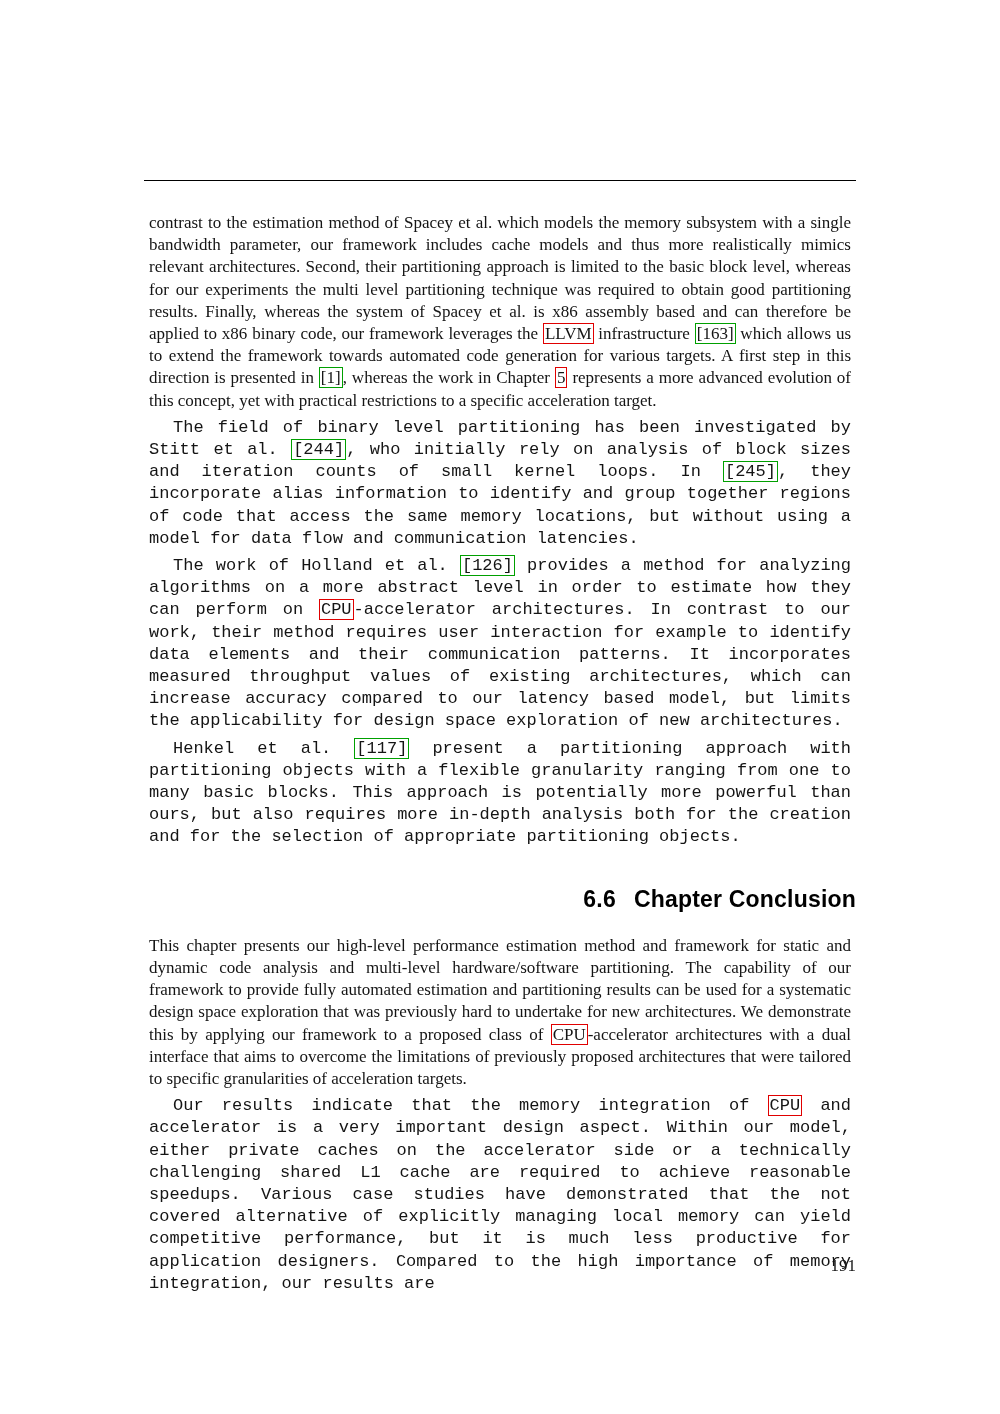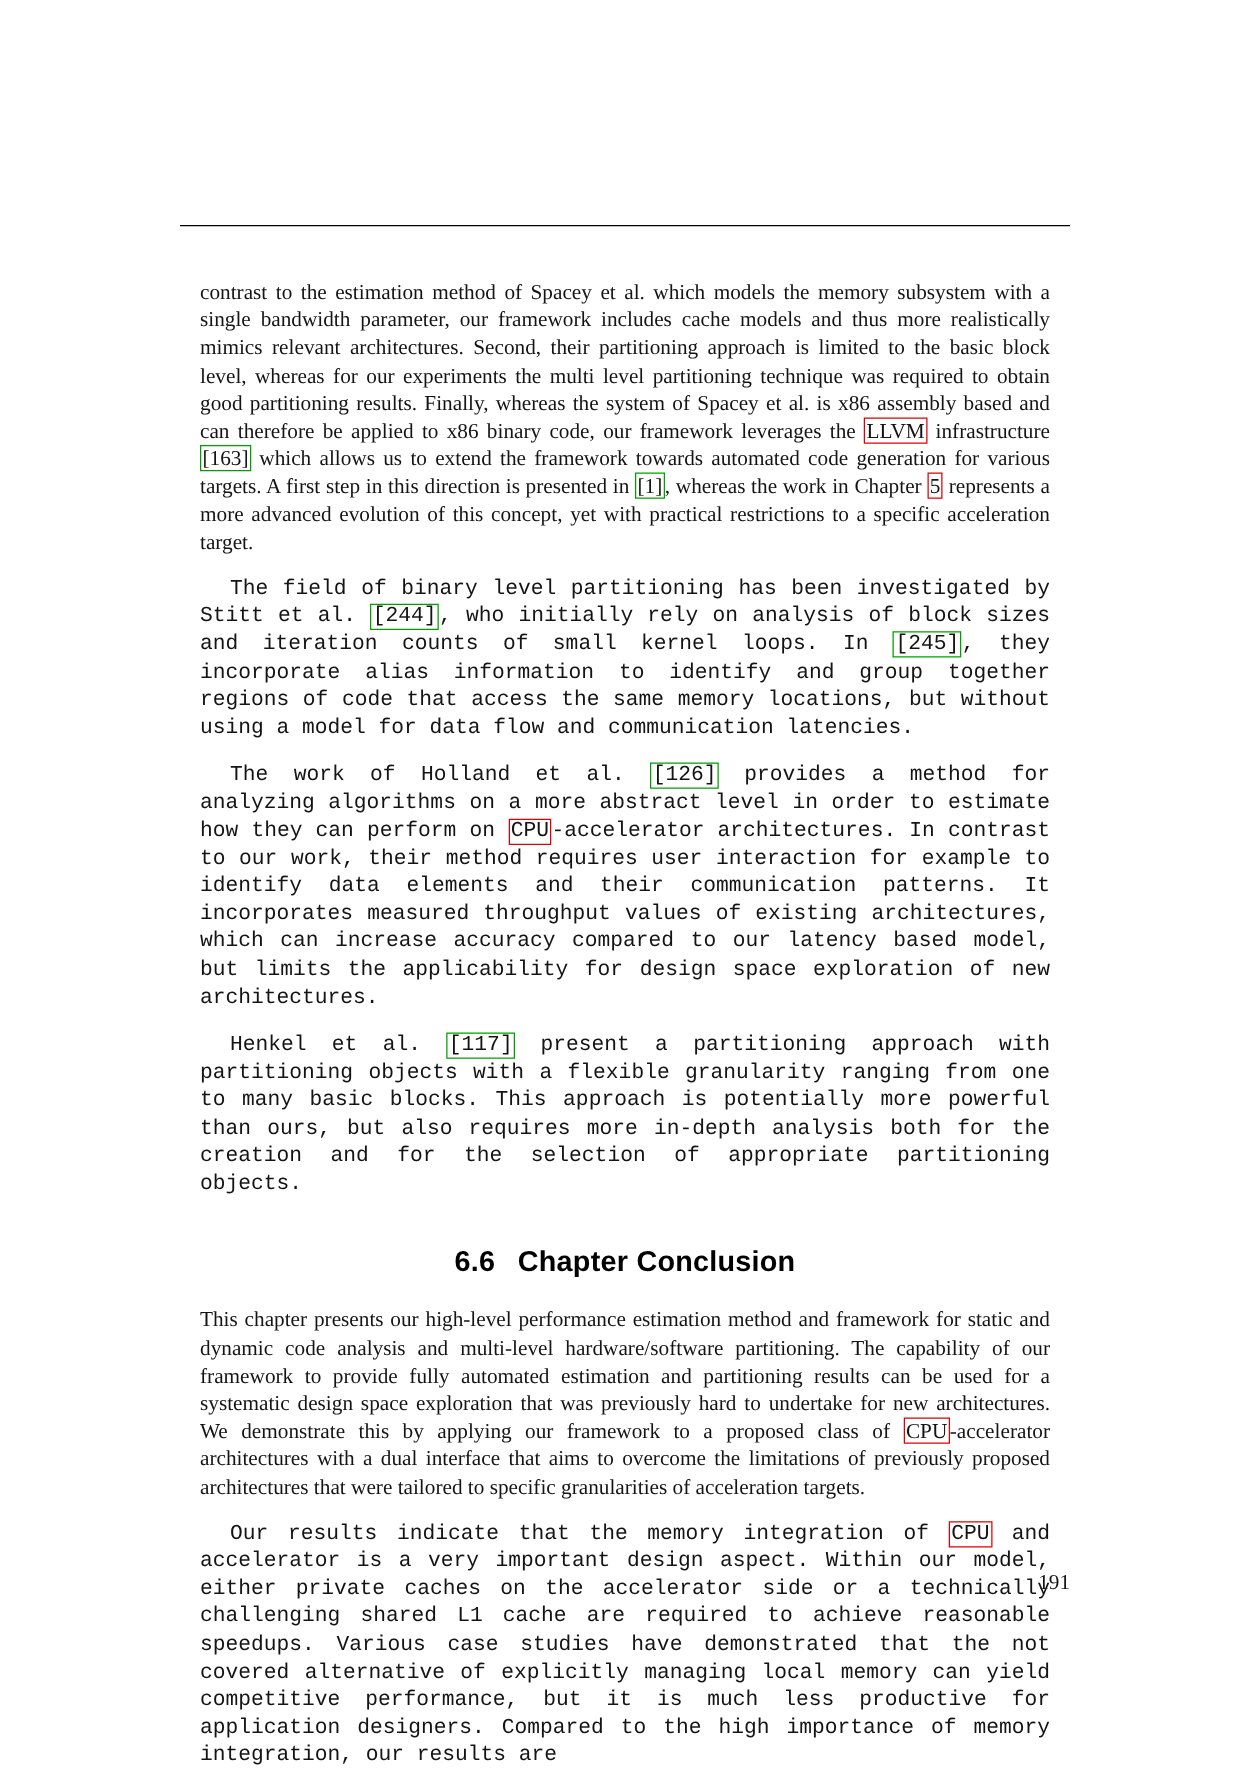--- a/index.html
+++ b/index.html
@@ -27,34 +27,34 @@
   .content {
     position: absolute;
     left: 144px;
     top: 207px;
     width: 712px;
     font-size: 17px;
     line-height: 22.2px;
     text-align: justify;
   }
   .para {
-    margin: 16px;
+    margin: 5px;
   }
   .para.indent {
     text-indent: 24px;
     font-family: Liberation Mono, monospace;
   }
   .section-heading {
     font-family: "Liberation Sans", "DejaVu Sans", sans-serif;
     font-weight: bold;
     font-size: 23px;
     line-height: 28px;
     color: #000000;
     margin: 36px 0 22px 0;
-    text-align: center;
+    text-align: right;
     letter-spacing: 0.2px;
   }
   .section-heading .sec-num {
     margin-right: 18px;
   }
   .inline-box {
     display: inline;
     padding: 0px 1px;
   }
   .box-red {

